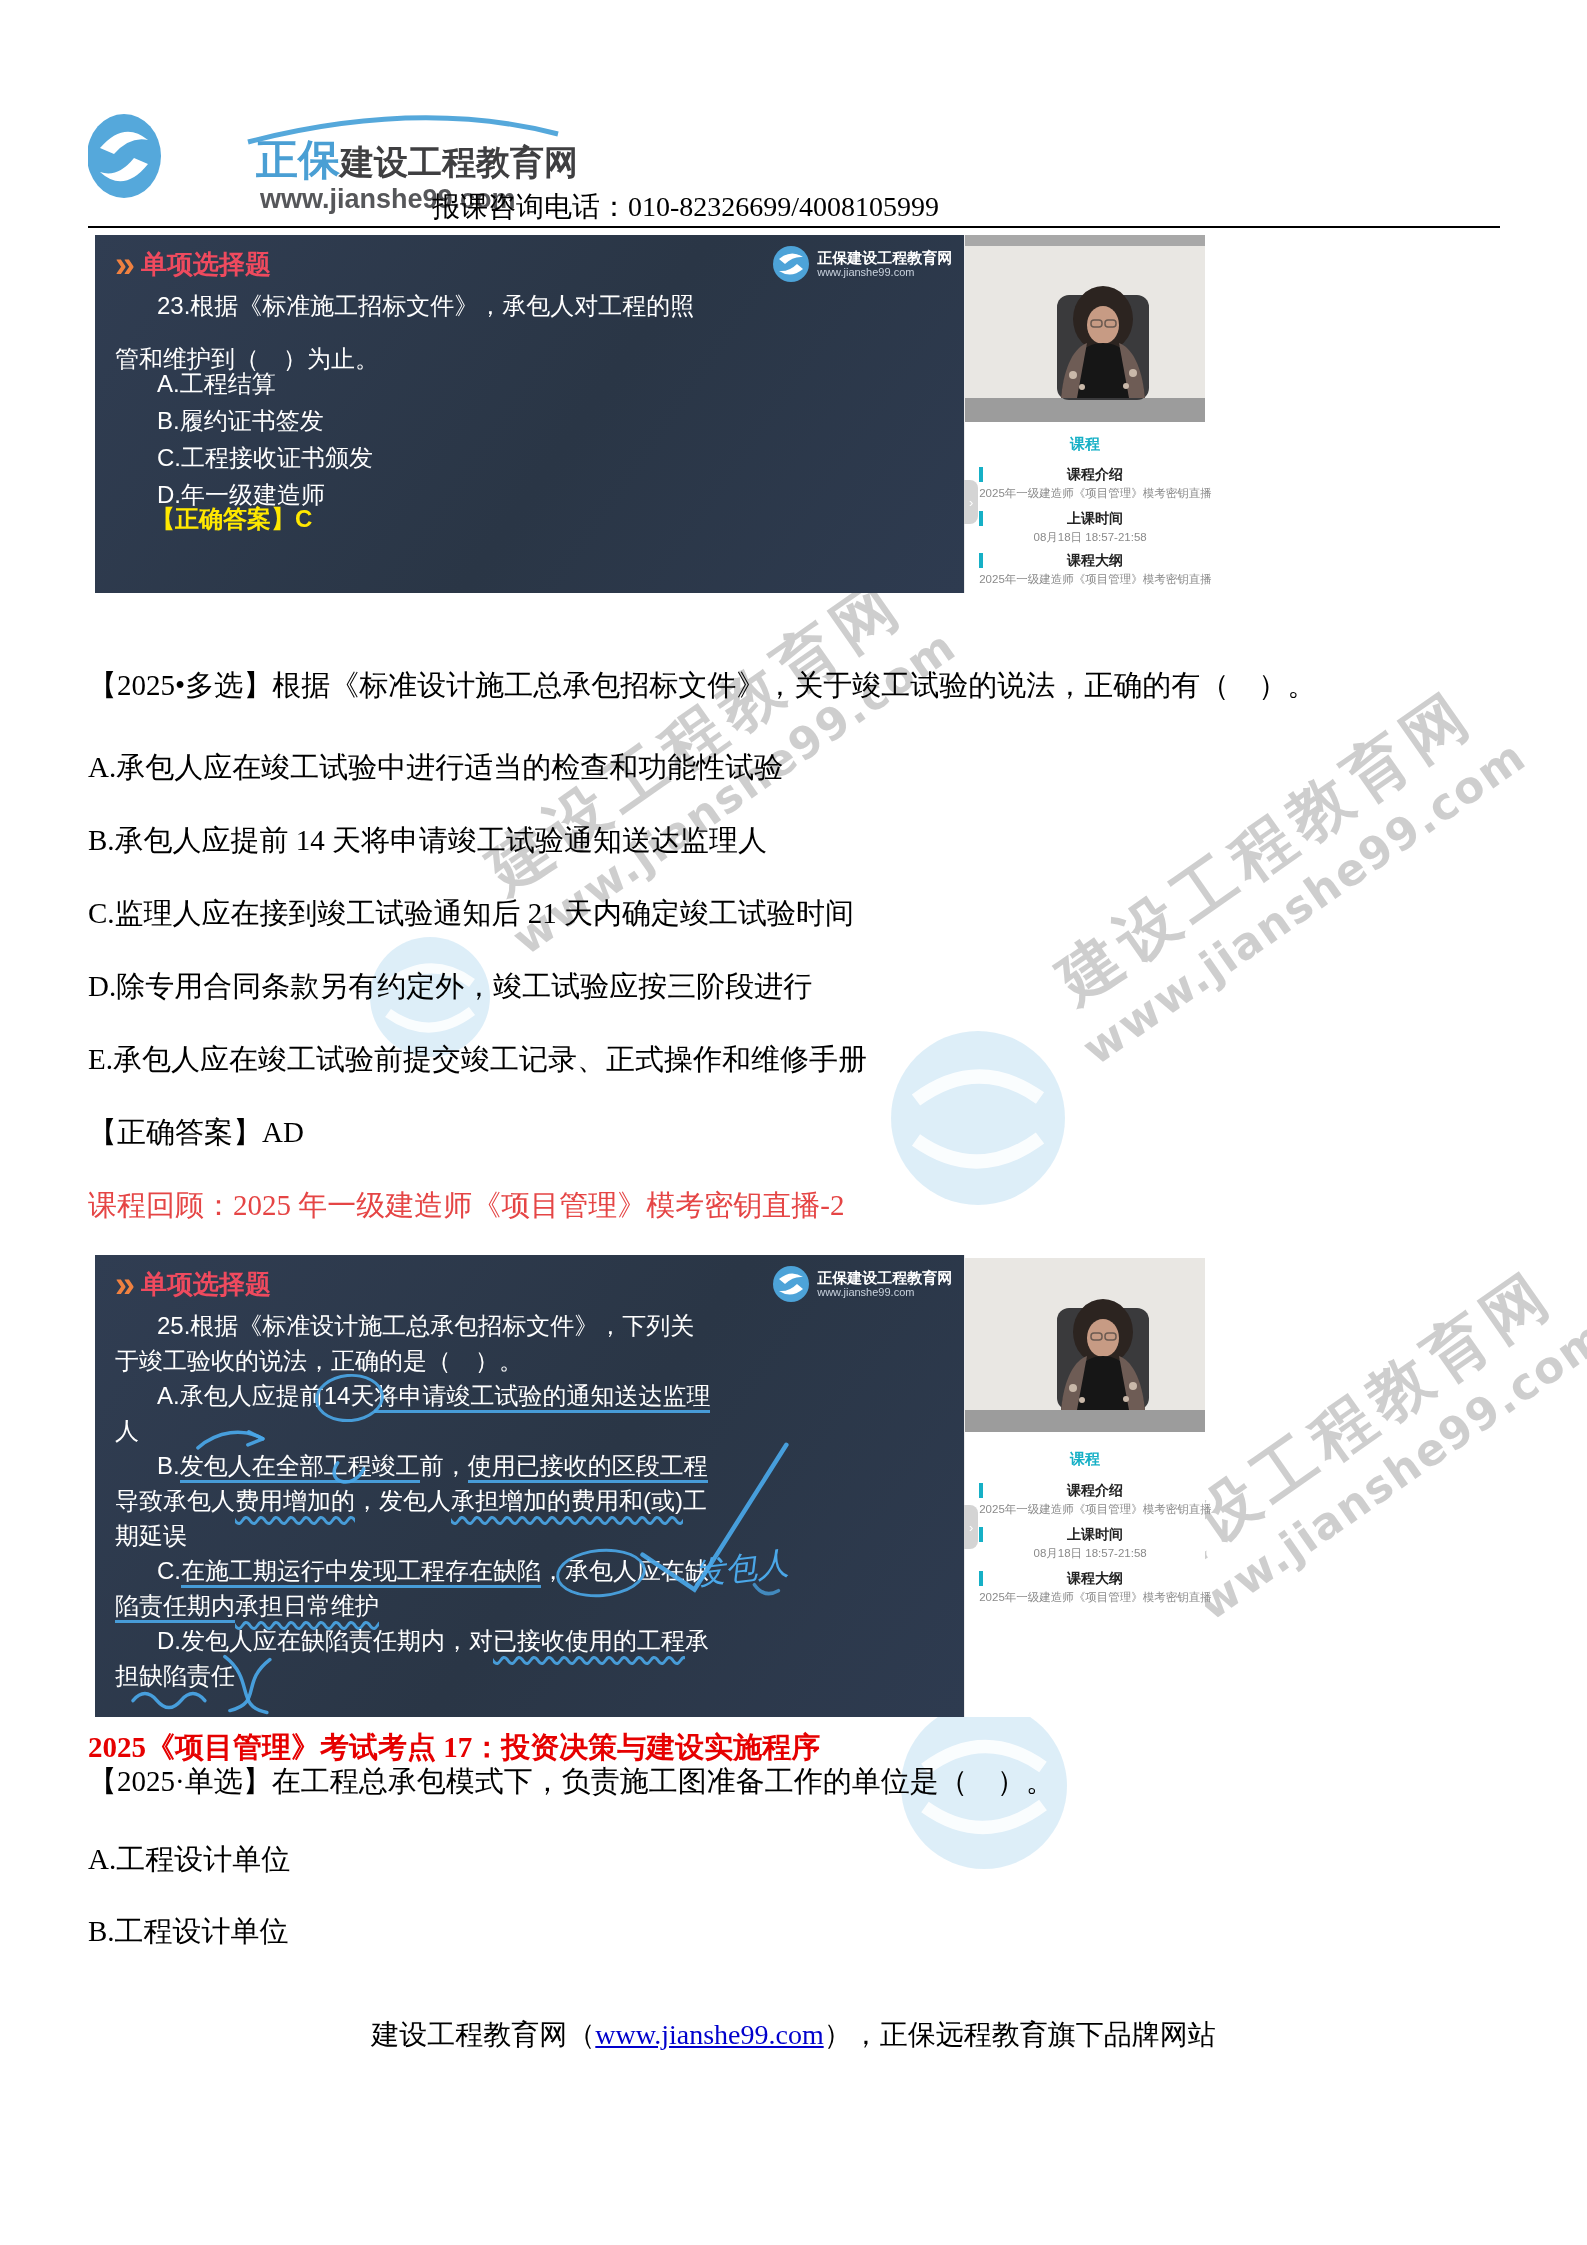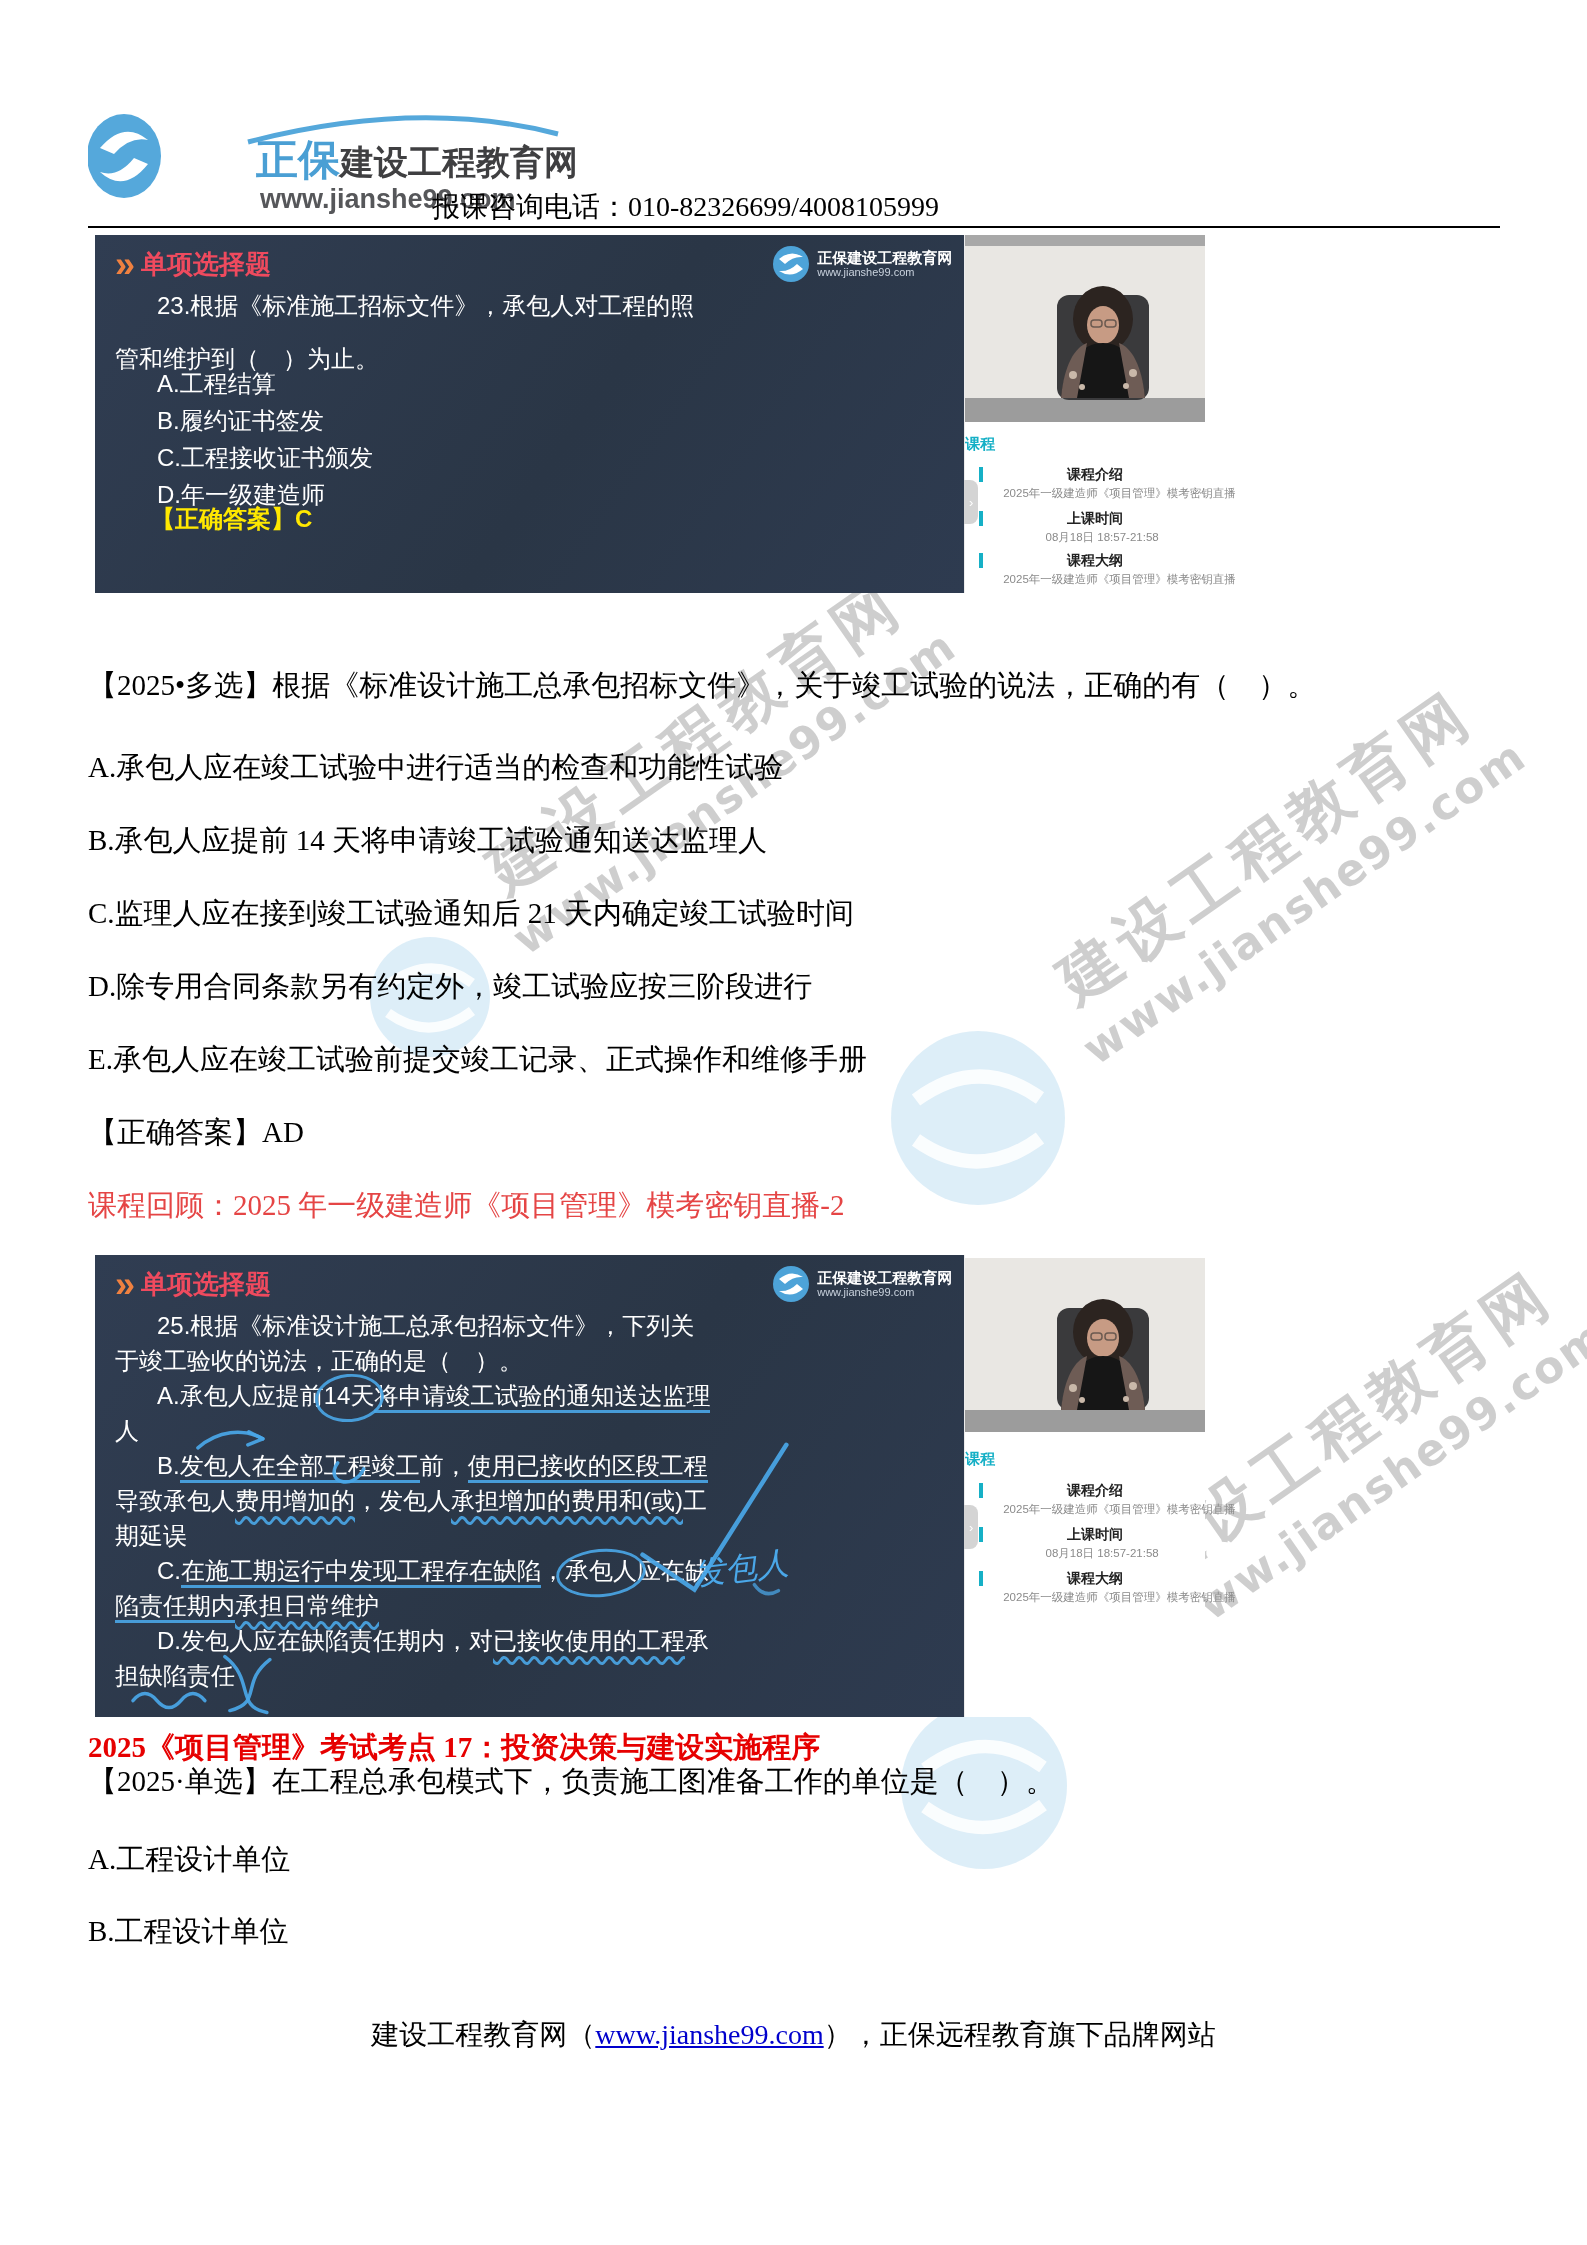--- a/index.html
+++ b/index.html
@@ -54,26 +54,26 @@
   .ann-w{text-decoration:underline;text-decoration-style:wavy;
       text-decoration-color:rgba(74,167,232,.9);text-decoration-thickness:2.5px;
       text-underline-offset:7px;}
   .hand{position:absolute;left:598px;top:292px;color:#4aa7e8;font-size:32px;font-style:italic;
       transform:rotate(-7deg);font-family:"DejaVu Sans",sans-serif;white-space:nowrap;}
   .annsvg{position:absolute;inset:0;pointer-events:none;}
 
   
   .panel{width:240px;height:100%;background:#fff;position:relative;border-left:1px solid #ececec;}
   .video{position:absolute;left:0;right:0;}
-  .ptab{position:absolute;width:100%;text-align:left;color:#16b0c6;
+  .ptab{position:absolute;width:100%;text-align:center;color:#16b0c6;
         font-size:15px;font-weight:bold;}
   .psec{position:absolute;left:14px;right:4px;text-align:center;}
   .pt{font-size:14px;font-weight:bold;color:#222;border-left:4px solid #16b0c6;
       padding-left:6px;line-height:15px;}
-  .pd{font-size:11.5px;color:#8a8a8a;margin-top:4px;white-space:nowrap;padding-left:24px;}
+  .pd{font-size:11.5px;color:#8a8a8a;margin-top:4px;white-space:nowrap;}
   .ltab{position:absolute;left:-1px;width:14px;height:44px;background:#d4d4d4;
         border-radius:0 8px 8px 0;color:#fff;display:flex;align-items:center;
         justify-content:center;font-size:13px;cursor:pointer;}
 
   
   .txt{position:absolute;left:88px;font-size:29px;color:#000;white-space:nowrap;z-index:1;}
   .red-h{color:#e60000;font-weight:bold;}
   .recall{color:#e54545;}
   .footer{position:absolute;top:2016px;width:100%;text-align:center;font-size:28px;
           color:#000;z-index:1;}

